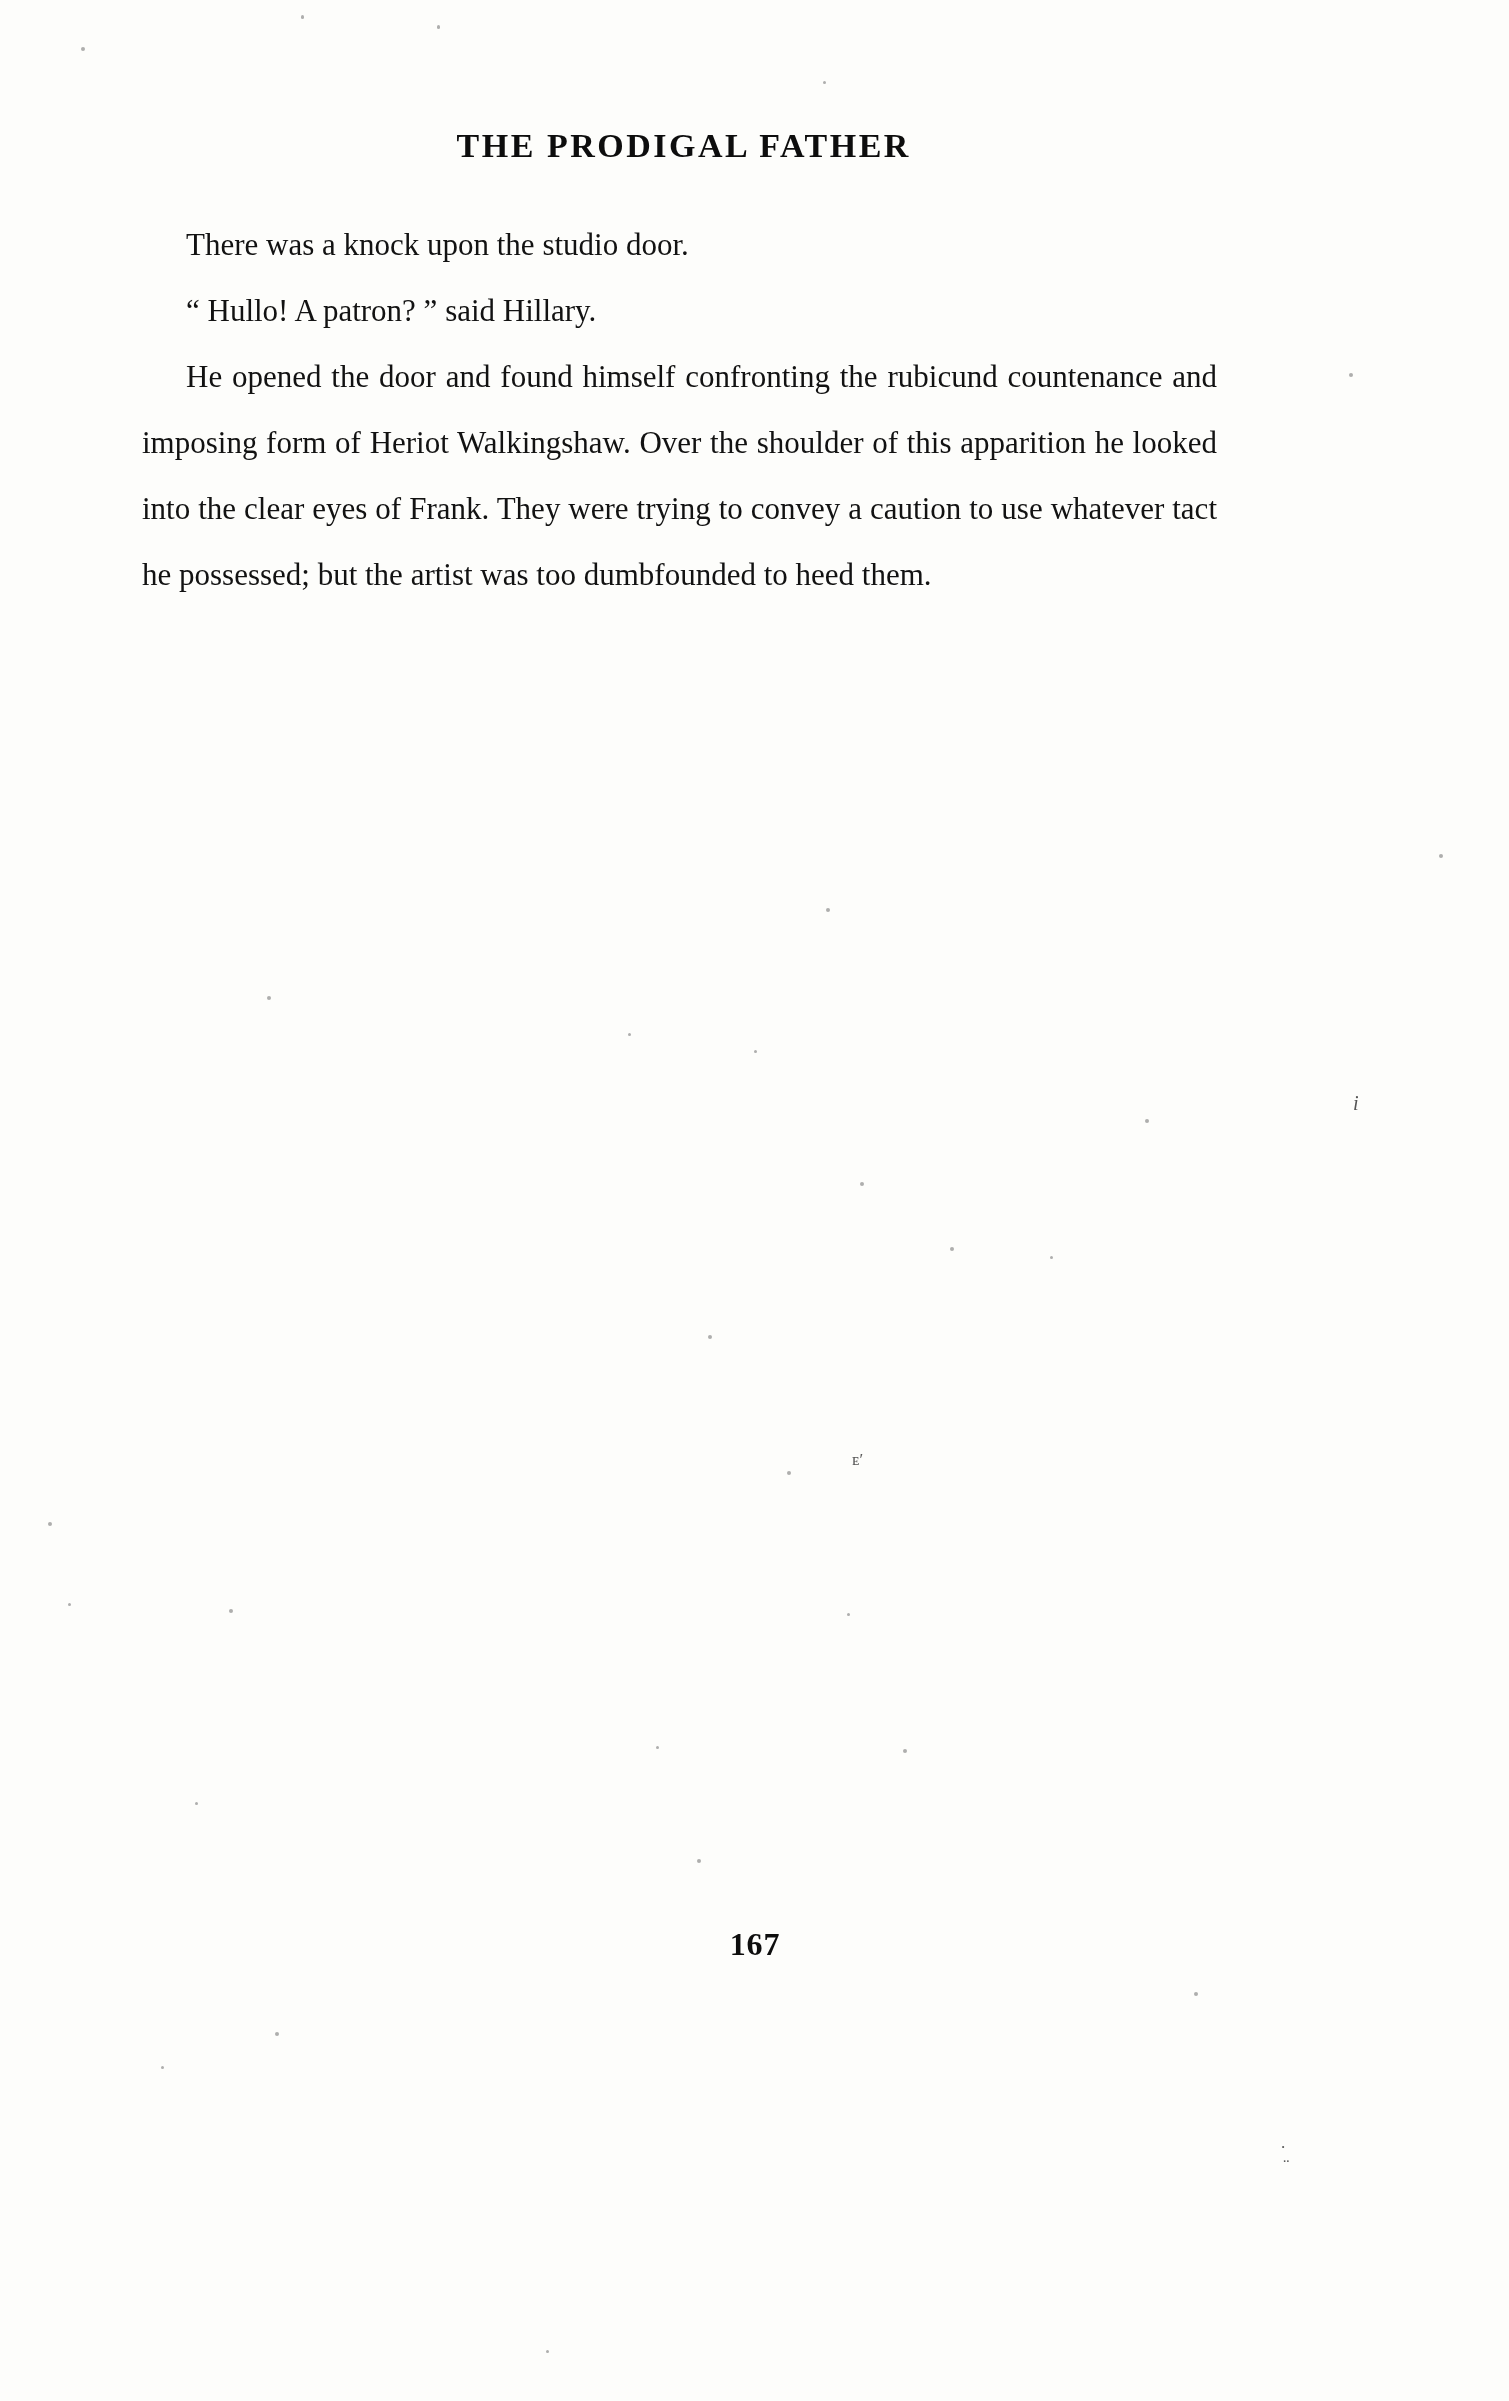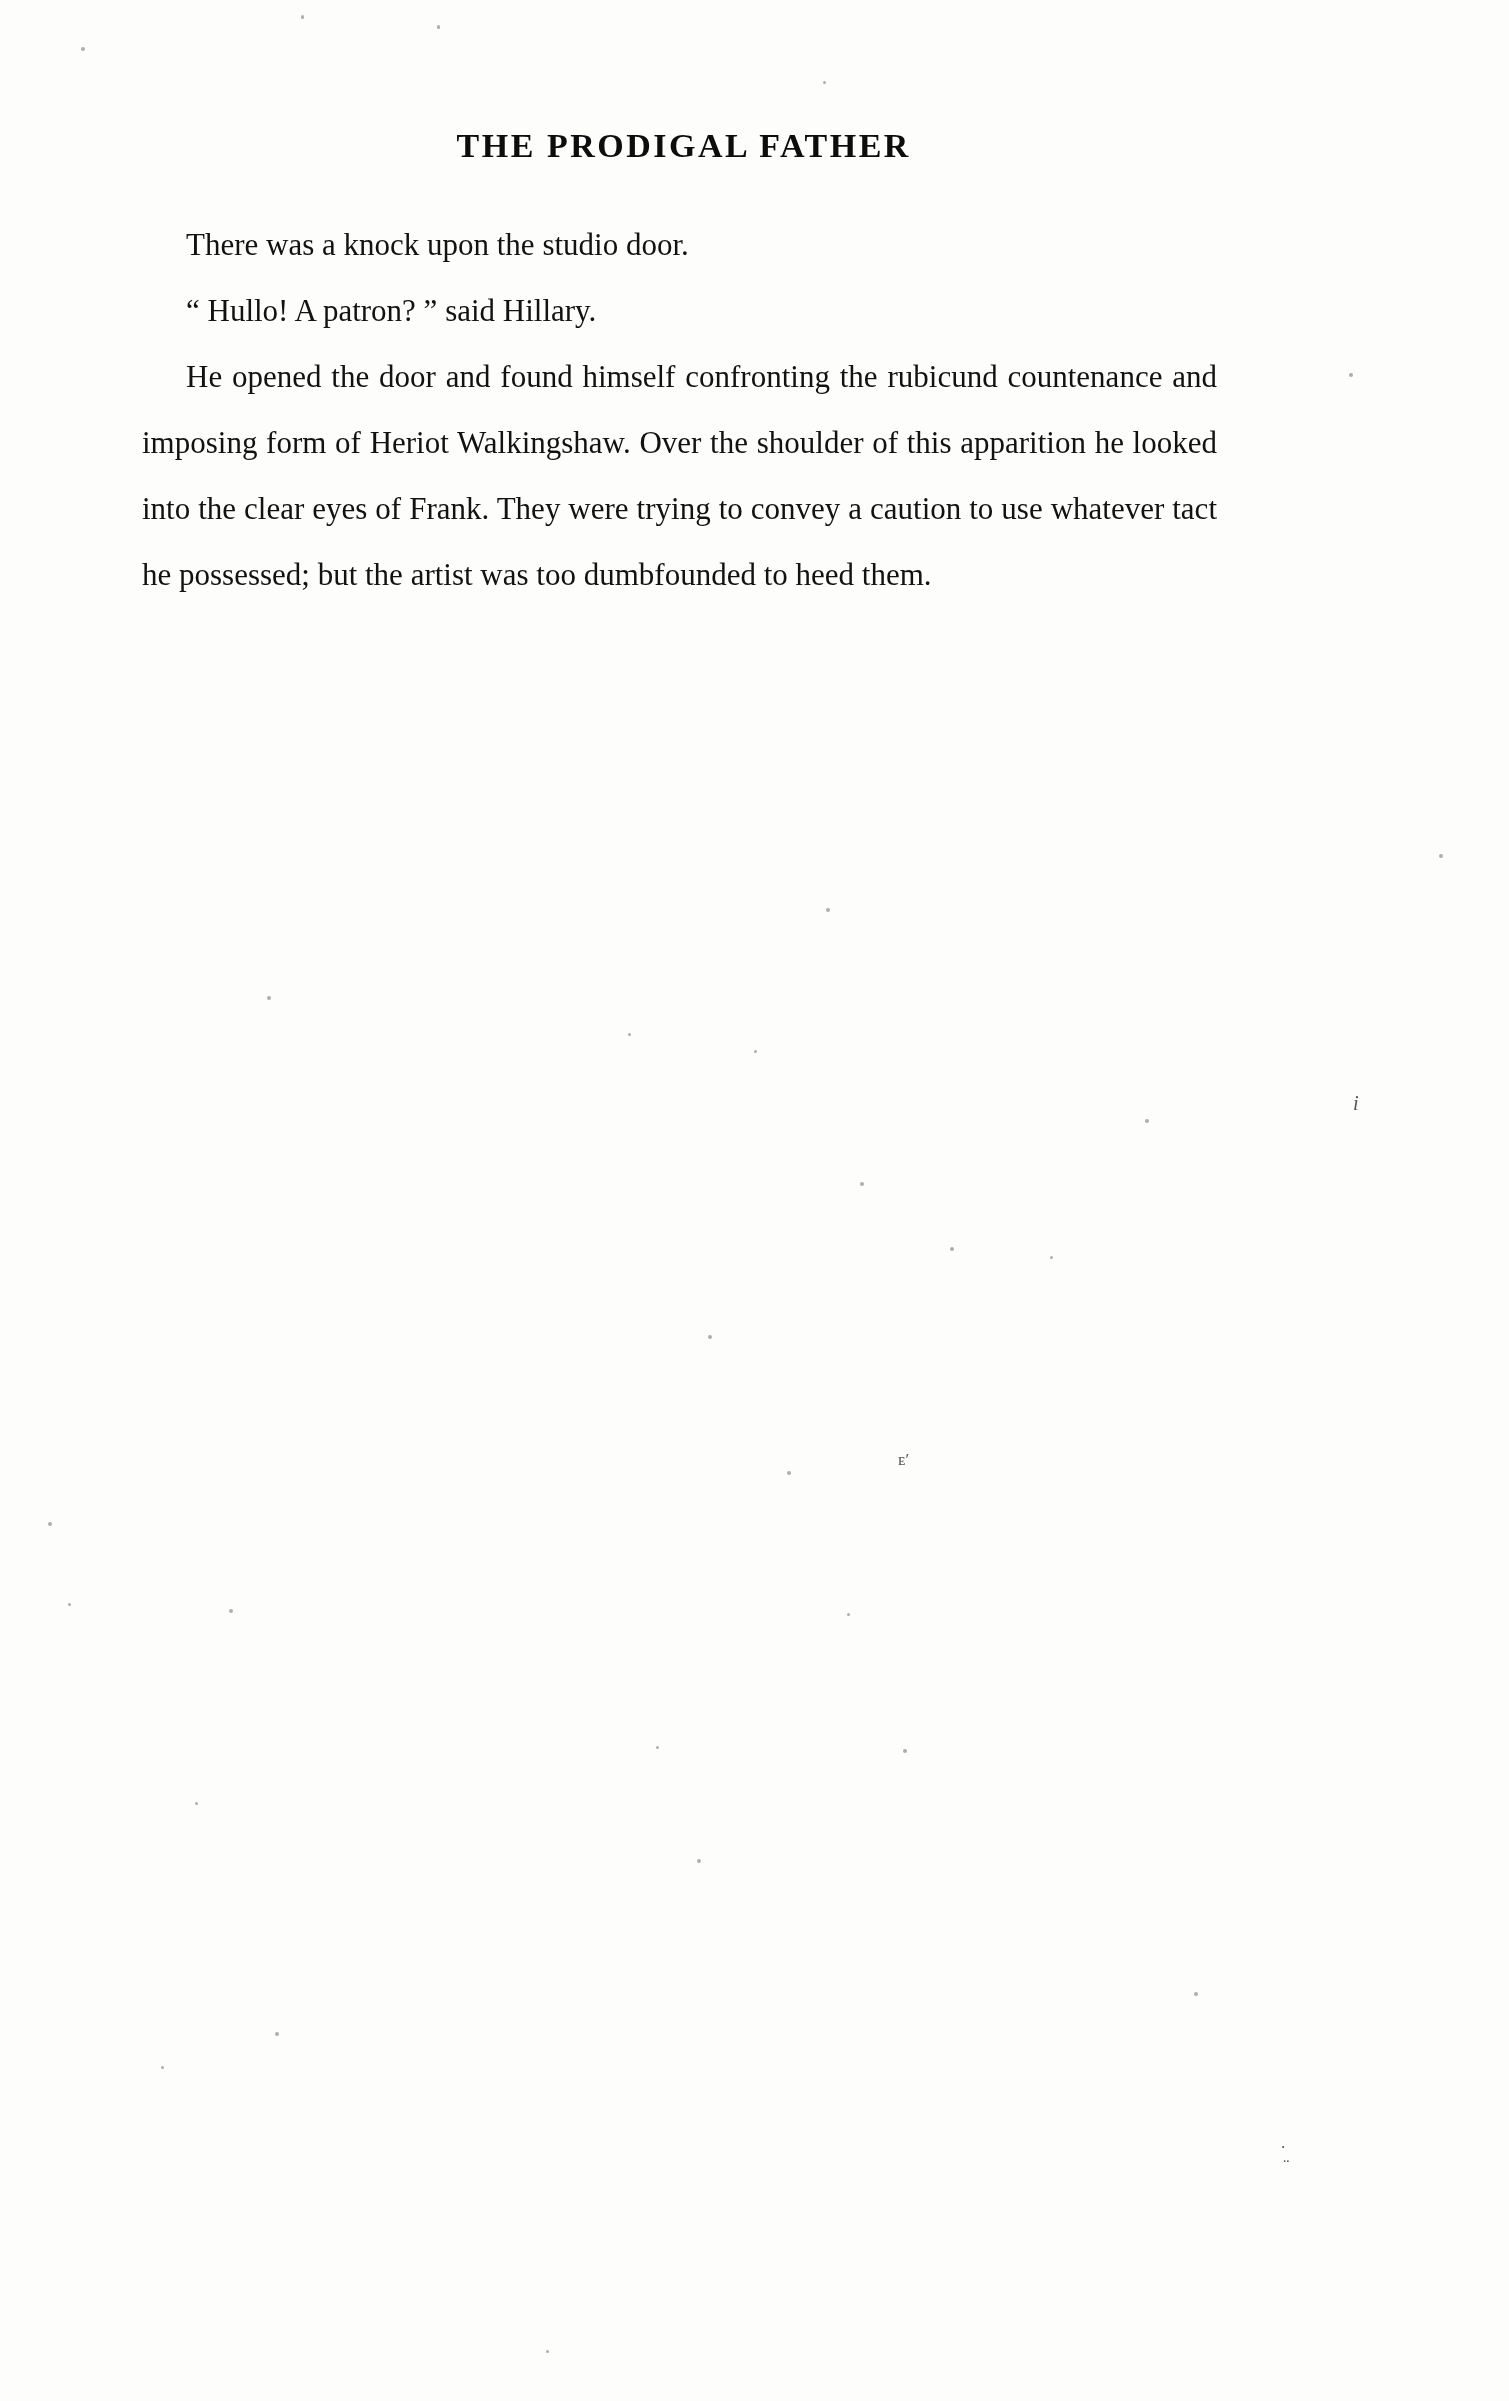--- a/index.html
+++ b/index.html
@@ -114,28 +114,29 @@
   <div class="speck" style="left:656px; top:1746px;width:3.4px;  height:3.4px;"></div>
   <div class="speck" style="left:903px;top:1749px;width:4.2px;  height:4.2px;"></div>
   <div class="speck" style="left:195px; top:1802px;width:3.4px;  height:3.4px;"></div>
   <div class="speck" style="left:697px; top:1859px;width:4.2px;  height:4.2px;"></div>
   <div class="speck" style="left:1194px;top:1992px;width:4.2px;  height:4.2px;"></div>
   <div class="speck" style="left:275px; top:2032px;width:4.2px;  height:4.2px;"></div>
   <div class="speck" style="left:161px; top:2066px;width:3.4px;  height:3.4px;"></div>
   <div class="speck" style="left:546px; top:2350px;width:3.4px;  height:3.4px;"></div>
 
   <div class="mark" style="left:1353px; top:1092px; font-style:italic; font-size:20.3px;">i</div>
-  <div class="mark" style="left:898px; top:1450px; font-size:17px;">ᴇʹ</div>
+  <div class="mark" style="left:852px; top:1450px; font-size:17px;">ᴇʹ</div>
   <div class="mark" style="left:1280px; top:2142px; font-size:18.6px;">˙̤</div>
 
   <div class="content">
 
     <h1 class="running-head">THE PRODIGAL FATHER</h1>
 
     <div class="body-block">
       <p class="para nojust">There was a knock upon the studio door.</p>
       <p class="para nojust">“ Hullo!   A patron? ” said Hillary.</p>
       <p class="para">He opened the door and found himself confronting the rubicund countenance and imposing form of Heriot Walkingshaw.   Over the shoulder of this apparition he looked into the clear eyes of Frank.   They were trying to convey a caution to use whatever tact he possessed; but the artist was too dumbfounded to heed them.</p>
     </div>
   </div>
 
+  <div class="folio">167</div>
 </div>
 
 
 </body></html>

